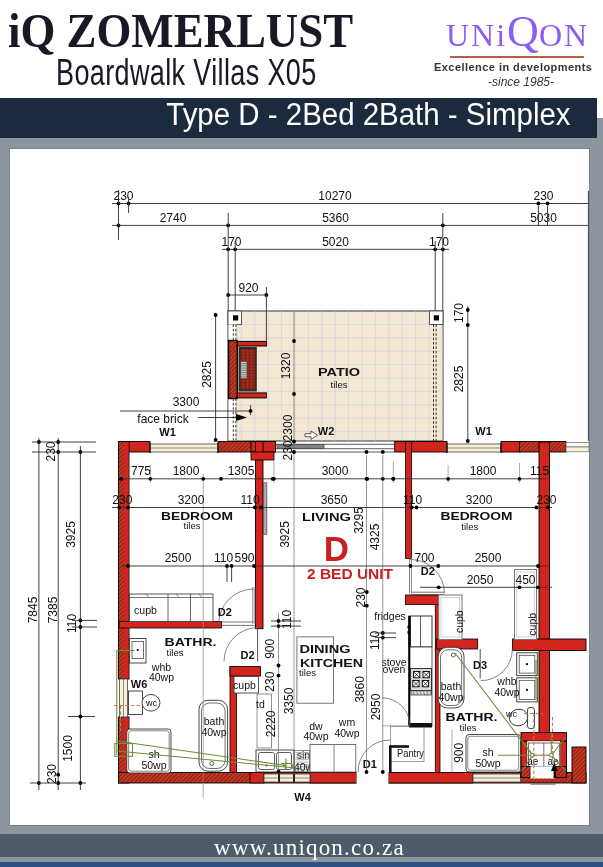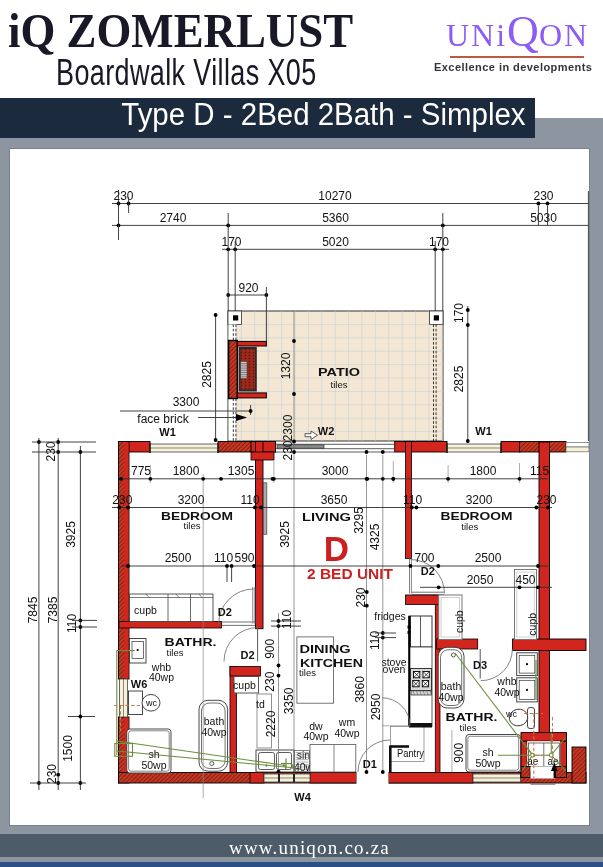--- a/index.html
+++ b/index.html
@@ -13,47 +13,48 @@
        transform:scaleX(.75);transform-origin:left top;letter-spacing:0.5px;}
   .logo{position:absolute;left:446px;top:6px;width:140px;text-align:center;
         font-family:"Liberation Serif",serif;color:#8b5cf6;white-space:nowrap;}
   .logo .big{font-size:44px;}
   .logo .sm{font-size:32px;letter-spacing:2px;}
   .ul{position:absolute;left:450px;top:55.5px;width:134px;height:2px;background:#bb5c41;}
   .tag{position:absolute;left:434px;top:61px;width:160px;font-weight:bold;
        font-size:11px;color:#33333b;white-space:nowrap;letter-spacing:0.45px;}
   .since{position:absolute;left:441px;top:75px;width:160px;text-align:center;font-style:italic;
          font-size:12px;color:#33333b;}
-  .bar{position:absolute;left:0;top:98px;width:535px;height:40px;background:#1c2a3e;
-       color:#fff;font-size:31px;line-height:33px;text-align:right;padding-right:9px;
+  .bar{position:absolute;left:0;top:98px;width:597px;height:40px;background:#1c2a3e;
+       color:#fff;font-size:31px;line-height:33px;text-align:right;padding-right:26px;
        box-sizing:border-box;}
   .bar span{display:inline-block;transform:scaleX(.95);transform-origin:right center;}
   .panel{position:absolute;left:10px;top:149px;width:579px;height:676px;background:#ffffff;
          outline:1px solid #78828e;}
   .footer{position:absolute;left:0;top:834px;width:603px;height:23px;background:#4e5c6a;
-          color:#fff;font-family:"Liberation Serif",serif;font-size:19px;line-height:27px;
+          color:#fff;font-family:"Liberation Serif",serif;font-size:23px;line-height:27px;
           text-align:center;text-indent:16px;letter-spacing:1.2px;}
   .strip{position:absolute;left:0;top:862px;width:603px;height:5px;background:#2b5184;}
   svg text{font-family:"Liberation Sans",sans-serif;}
 </style>
 </head>
 <body>
 
 <div class="header">
 
 <div class="brand">iQ ZOMERLUST</div>
 
 <div class="sub">Boardwalk Villas X05</div>
 
 <div class="logo"><span class="sm">UN</span><span class="sm">i</span><span class="big">Q</span><span class="sm">ON</span></div>
 
 <div class="ul"></div>
 
 <div class="tag">Excellence in developments</div>
 
+<div class="since">-since 1985-</div>
 </div>
 
 <div class="bar"><span>Type D - 2Bed 2Bath - Simplex</span></div>
 
 <div class="panel">
 <svg width="579" height="676" viewBox="10 149 579 676" xmlns="http://www.w3.org/2000/svg">
 <defs>
 <pattern id="hatch" width="3" height="3" patternUnits="userSpaceOnUse" patternTransform="rotate(45)">
   <rect width="3" height="3" fill="#c43924"></rect>
   <line x1="0" y1="0" x2="0" y2="3" stroke="#6f120a" stroke-width="1.35"></line>

